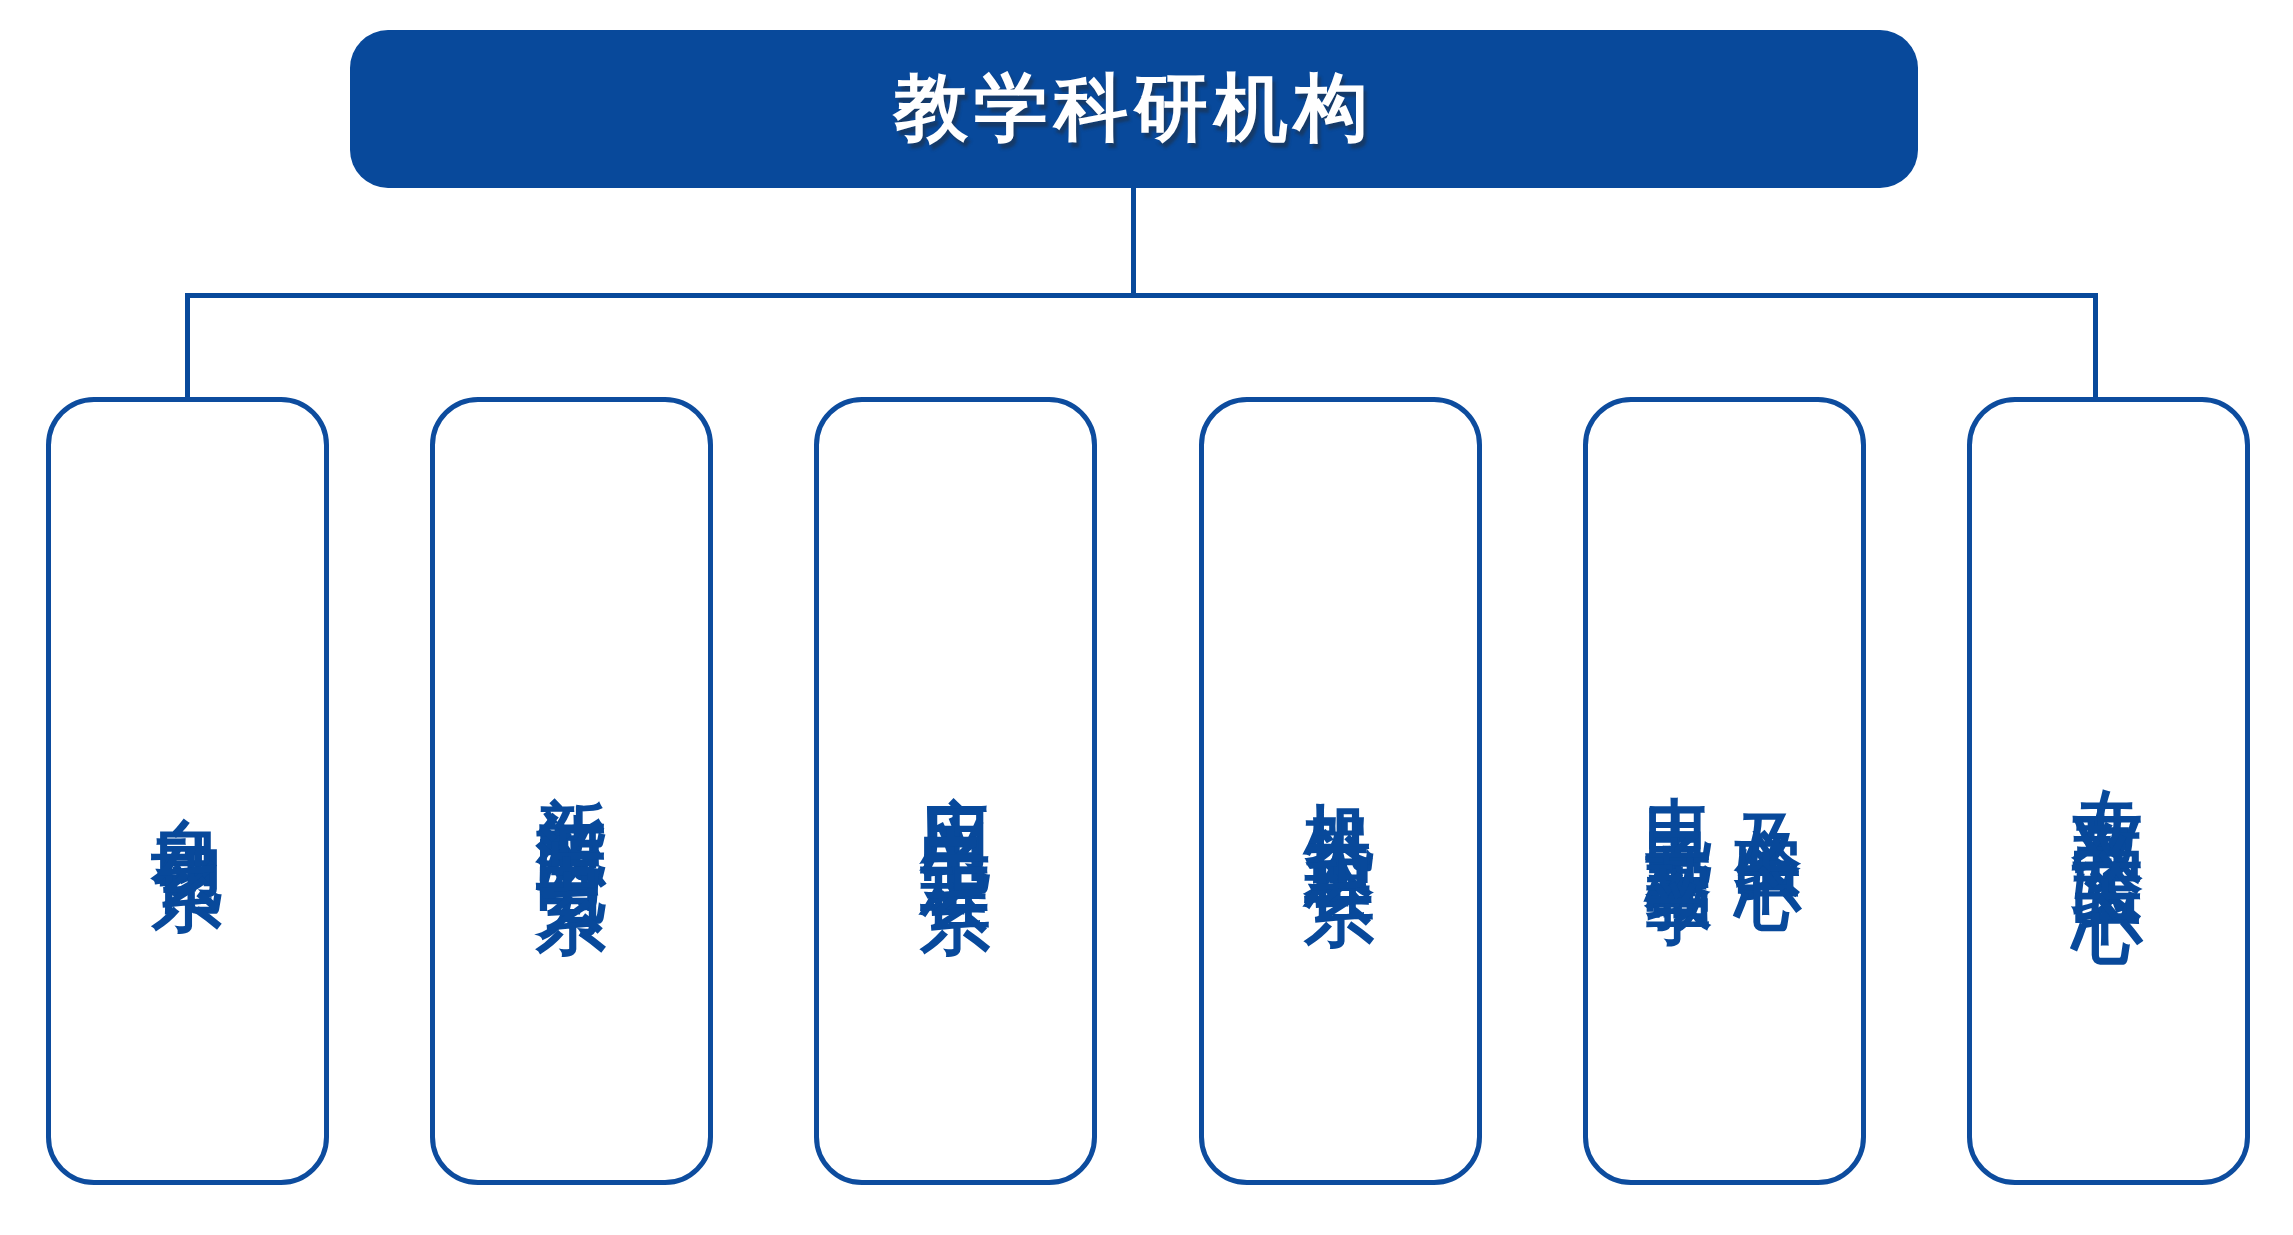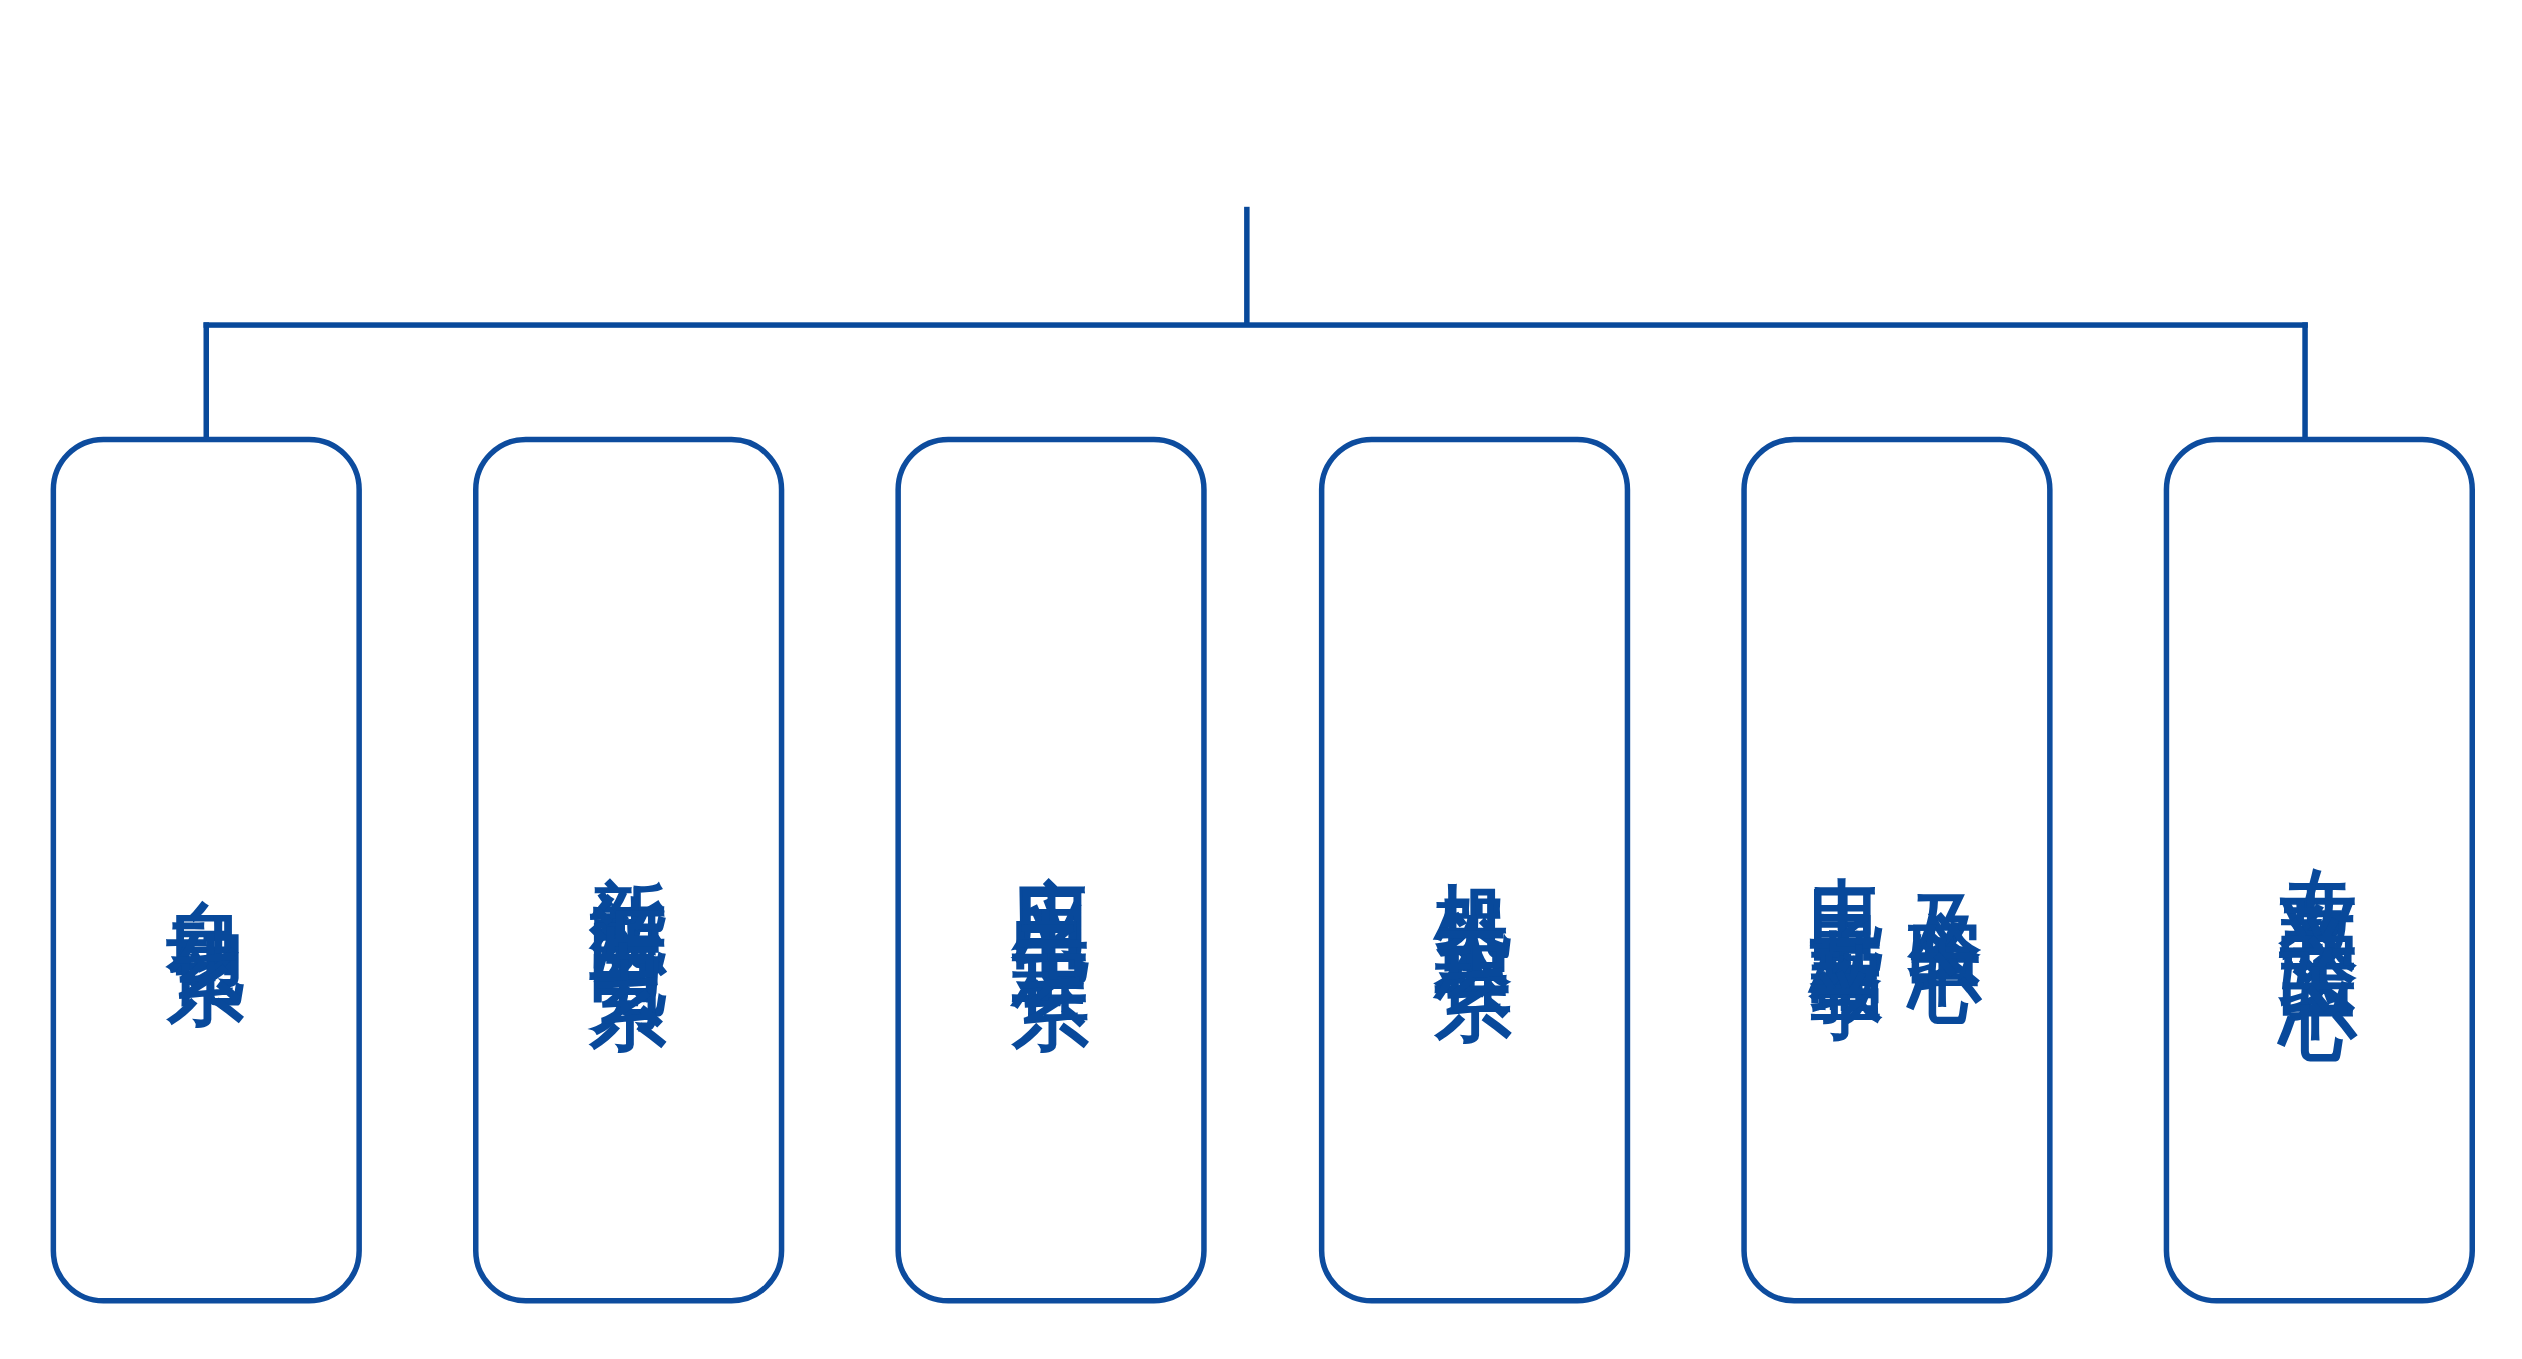--- a/index.html
+++ b/index.html
@@ -80,20 +80,23 @@
   .two-col .vtext{
     font-size:66px;
     letter-spacing:12px;
   }
 </style>
 </head>
 <body>
 
 <div class="canvas">
 
+  <div class="root-box">
+    <span class="root-label">教学科研机构</span>
+  </div>
 
   <div class="conn conn-root-drop"></div>
   <div class="conn conn-rail"></div>
   <div class="conn conn-left-drop"></div>
   <div class="conn conn-right-drop"></div>
 
   <div class="row">
 
     <div class="child-box">
       <span class="vtext">自动化系</span>

